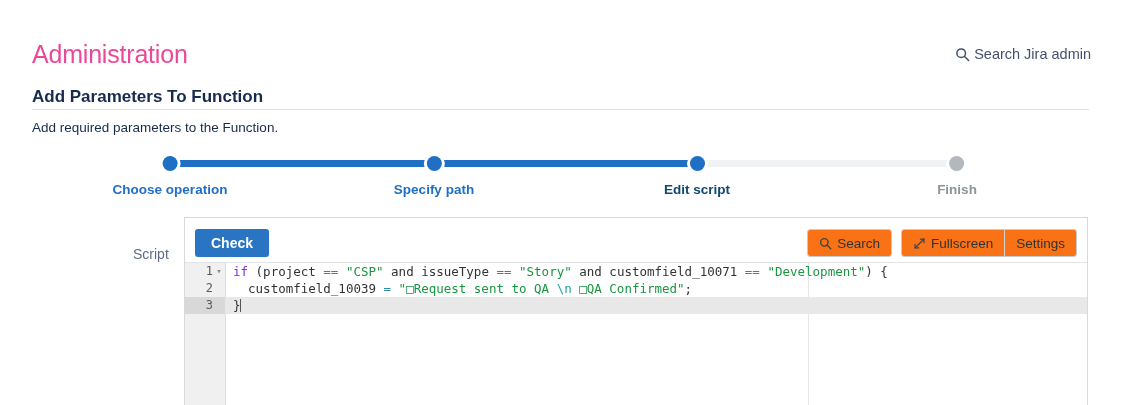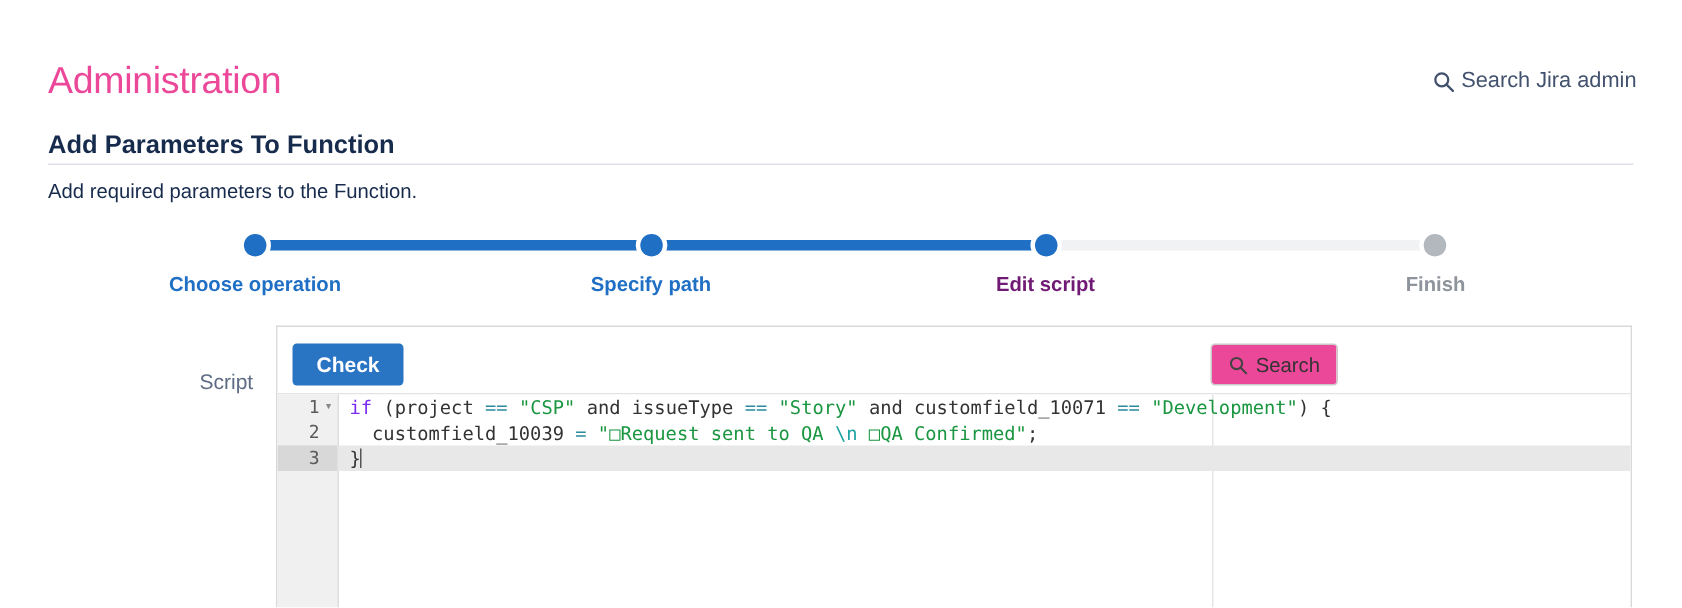--- a/index.html
+++ b/index.html
@@ -110,21 +110,21 @@
     position: relative;
     z-index: 2;
   }
   .step.pending .dot { background: #b3b8bf; }
   .step .label {
     margin-top: 11px;
     font-size: 13.5px;
     font-weight: bold;
     color: #1f6fc4;
   }
-  .step.current .label { color: #701a75; }
+  .step.current .label { color: #0c4a6e; }
   .step.pending .label { color: #8e949c; }
 
   
   .script-label {
     position: absolute;
     left: 133px;
     top: 245px;
     font-size: 14px;
     color: #5e6c84;
     line-height: 18px;
@@ -175,21 +175,21 @@
   }
   .tool-group.grp-left  { right: 195px; }
   .tool-group.grp-right { right: 10px; }
   .tool-btn {
     display: flex;
     align-items: center;
     gap: 5px;
     padding: 0 11px;
     font-size: 13.5px;
     color: #333333;
-    background: #ec4899;
+    background: #f97316;
     border: none;
     border-left: 1px solid #d4d4d4;
     cursor: pointer;
     font-family: "Liberation Sans", sans-serif;
     white-space: nowrap;
   }
   .tool-btn:first-child { border-left: none; }
   .tool-btn .ico { display: block; width: 13px; height: 13px; flex: none; }
 
   
@@ -323,20 +323,35 @@
         <span class="ico">
           <svg viewBox="0 0 16 16" width="13" height="13" fill="none" stroke="#444" stroke-width="1.7">
             <circle cx="6.6" cy="6.6" r="4.6"></circle>
               <line x1="10.2" y1="10.2" x2="14.5" y2="14.5" stroke-linecap="round"></line>
           </svg>
         </span>
         <span>Search</span>
       </button>
     </div>
 
+    <div class="tool-group grp-right">
+      <button class="tool-btn">
+        <span class="ico">
+          <svg viewBox="0 0 16 16" width="13" height="13" fill="none" stroke="#444" stroke-width="1.5" stroke-linecap="round" stroke-linejoin="round">
+            <line x1="2.5" y1="13.5" x2="13.5" y2="2.5"></line>
+            <polyline points="2.5,9 2.5,13.5 7,13.5"></polyline>
+            <polyline points="9,2.5 13.5,2.5 13.5,7"></polyline>
+          </svg>
+        </span>
+        <span>Fullscreen</span>
+      </button>
+      <button class="tool-btn">
+        <span>Settings</span>
+      </button>
+    </div>
   </div>
 
   <div class="code-area">
     <div class="gutter"></div>
     <div class="ruler"></div>
     <div id="code-lines">
         <div class="code-line">
           <span class="ln">1</span>
           <span class="fold">▾</span>
           <span class="code-text"><span class="tk-kw">if</span><span class="tk-var"> (project </span><span class="tk-op">==</span><span class="tk-var"> </span><span class="tk-str">"CSP"</span><span class="tk-var"> and issueType </span><span class="tk-op">==</span><span class="tk-var"> </span><span class="tk-str">"Story"</span><span class="tk-var"> and customfield_10071 </span><span class="tk-op">==</span><span class="tk-var"> </span><span class="tk-str">"Development"</span><span class="tk-var">) {</span></span>

